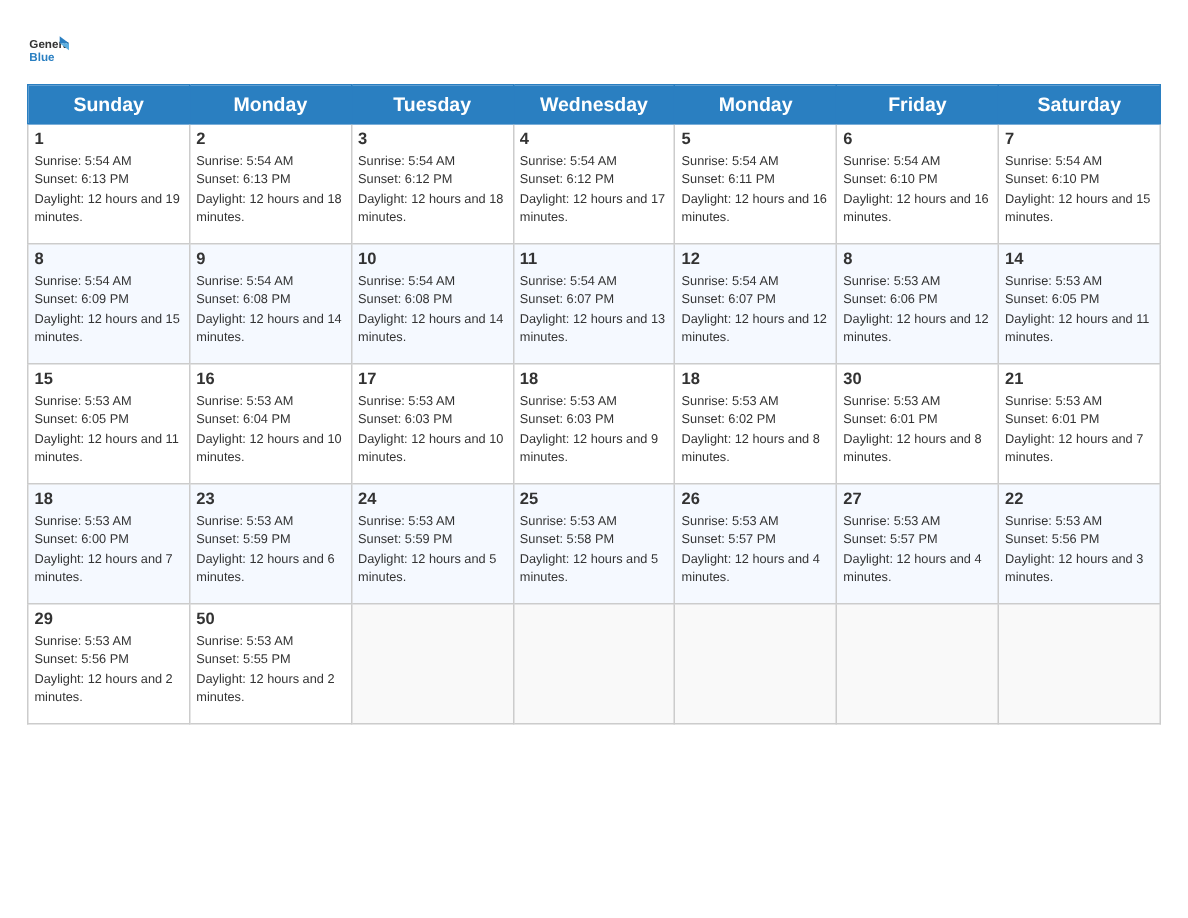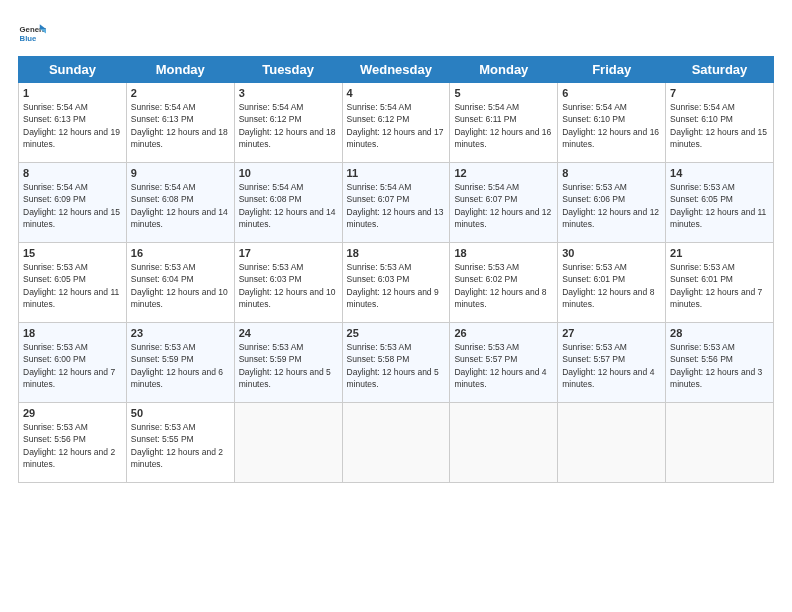--- a/index.html
+++ b/index.html
@@ -216,21 +216,21 @@
       </td>
           <td>
         <span class="day-num">26</span>
         <span class="day-info">Sunrise: 5:53 AM<br>Sunset: 5:57 PM<br>Daylight: 12 hours and 4 minutes.</span>
       </td>
           <td>
         <span class="day-num">27</span>
         <span class="day-info">Sunrise: 5:53 AM<br>Sunset: 5:57 PM<br>Daylight: 12 hours and 4 minutes.</span>
       </td>
           <td>
-        <span class="day-num">28</span>
+        <span class="day-num">22</span>
         <span class="day-info">Sunrise: 5:53 AM<br>Sunset: 5:56 PM<br>Daylight: 12 hours and 3 minutes.</span>
       </td>
         </tr>
         <tr>
           <td>
         <span class="day-num">29</span>
         <span class="day-info">Sunrise: 5:53 AM<br>Sunset: 5:56 PM<br>Daylight: 12 hours and 2 minutes.</span>
       </td>
           <td>
         <span class="day-num">50</span>

